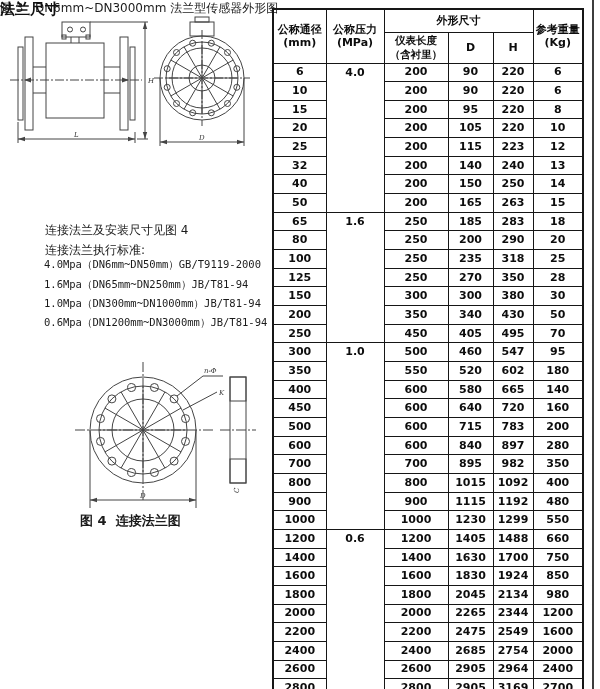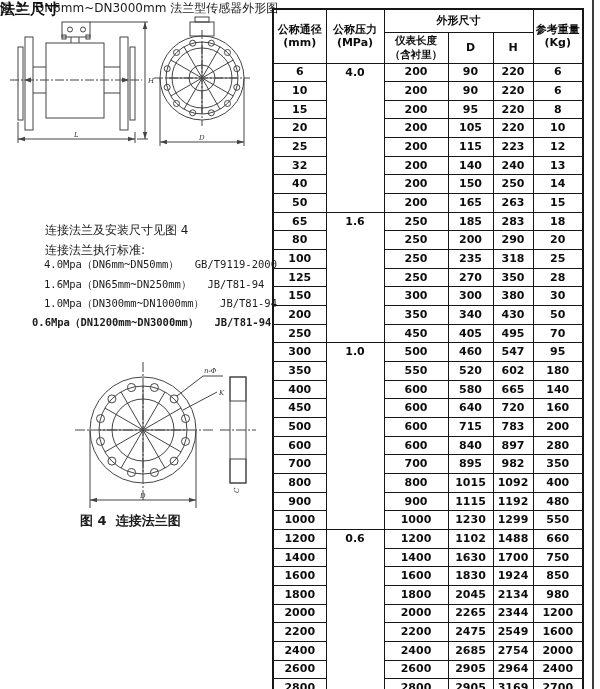--- a/index.html
+++ b/index.html
@@ -6,21 +6,21 @@
   body{width:600px;height:689px;position:relative;background:#fff;overflow:hidden;
        font-family:"DejaVu Sans",sans-serif;color:#111;}
   .abs{position:absolute;}
   svg{display:block;}
   svg line,svg circle,svg rect,svg path,svg polyline{stroke:#444;fill:none;stroke-width:1;}
   svg .fill{fill:#444;stroke:none;}
   svg text{fill:#333;stroke:none;font-family:"DejaVu Serif",serif;font-style:italic;font-size:7px;}
   .cap{font-size:12px;color:#1b1b1b;}
   .h1{font-size:15px;font-weight:bold;color:#111;}
   .body-line{font-size:12px;color:#1b1b1b;}
-  .std-line{font-family:"DejaVu Sans Mono",monospace;font-size:10.5px;color:#1b1b1b;display:flex;gap:16px;}
+  .std-line{font-family:"DejaVu Sans Mono",monospace;font-size:10.5px;color:#1b1b1b;display:flex;}
   
   table{border-collapse:collapse;table-layout:fixed;width:310px;
         font-family:"DejaVu Sans",sans-serif;font-size:11px;font-weight:bold;color:#0d0d0d;}
   table,th,td{border:1px solid #161616;}
   table{border:2px solid #161616;}
   th,td{padding:0;text-align:center;vertical-align:middle;line-height:1.25;}
   td{height:17.66px;}
   th{font-weight:bold;font-size:11px;}
   .hdr-unit{font-weight:bold;}
   .len-hdr{font-size:10.5px;line-height:1.3;}
@@ -124,21 +124,21 @@
   <span>GB/T9119-2000</span>
 </div>
 <div class="abs std-line" style="left:44px;top:278px;">
   <span>1.6Mpa（DN65mm~DN250mm）</span>
   <span>JB/T81-94</span>
 </div>
 <div class="abs std-line" style="left:44px;top:297px;">
   <span>1.0Mpa（DN300mm~DN1000mm）</span>
   <span>JB/T81-94</span>
 </div>
-<div class="abs std-line" style="left:32px;top:316px;font-weight:bold;">
+<div class="abs std-line" style="left:44px;top:316px;">
   <span>0.6Mpa（DN1200mm~DN3000mm）</span>
   <span>JB/T81-94</span>
 </div>
 
 <div class="abs" style="left:25px;top:352px;">
   <svg width="250" height="165" viewBox="0 0 250 165">
     <defs>
       <pattern id="h4" width="5" height="5" patternUnits="userSpaceOnUse" patternTransform="rotate(45)">
         <line x1="0" y1="0" x2="0" y2="5" stroke="#444"></line>
       </pattern>
@@ -415,21 +415,21 @@
           <td>1230</td>
           <td>1299</td>
           <td>550</td>
         </tr>
         <tr>
           <td>1200</td>
           <td class="pressure" rowspan="10">
             <span>0.6</span>
           </td>
           <td>1200</td>
-          <td>1102</td>
+          <td>1405</td>
           <td>1488</td>
           <td>660</td>
         </tr>
         <tr>
           <td>1400</td>
           <td>1400</td>
           <td>1630</td>
           <td>1700</td>
           <td>750</td>
         </tr>

